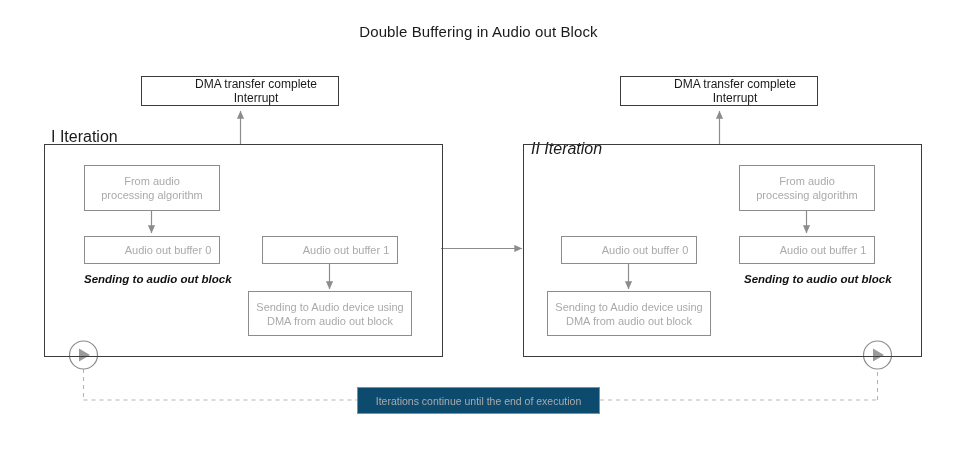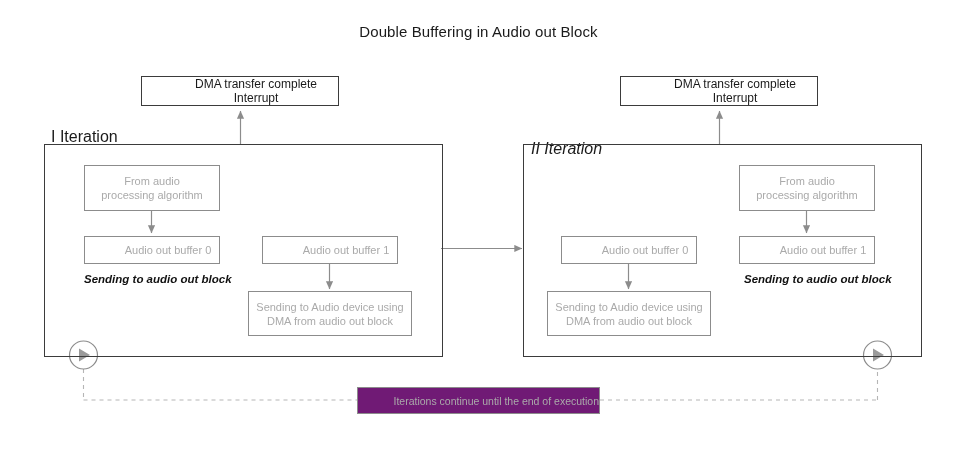--- a/index.html
+++ b/index.html
@@ -37,21 +37,21 @@
   .node-light.two-line{padding:0 4px;}
 
   .send-label{
     position:absolute;font-size:11.5px;color:#111111;font-weight:600;
     white-space:nowrap;
     font-style:italic;
   }
 
   .loop-box{
     position:absolute;box-sizing:border-box;border:1px solid #8c8c8c;
-    background:#701a75;display:flex;align-items:center;justify-content:flex-end;
+    background:#0c4a6e;display:flex;align-items:center;justify-content:center;
     color:#aaaaaa;font-size:10.5px;
   }
 </style>
 </head>
 <body>
 
 <div class="canvas">
 
   <div class="title">Double Buffering in Audio out Block</div>
 

